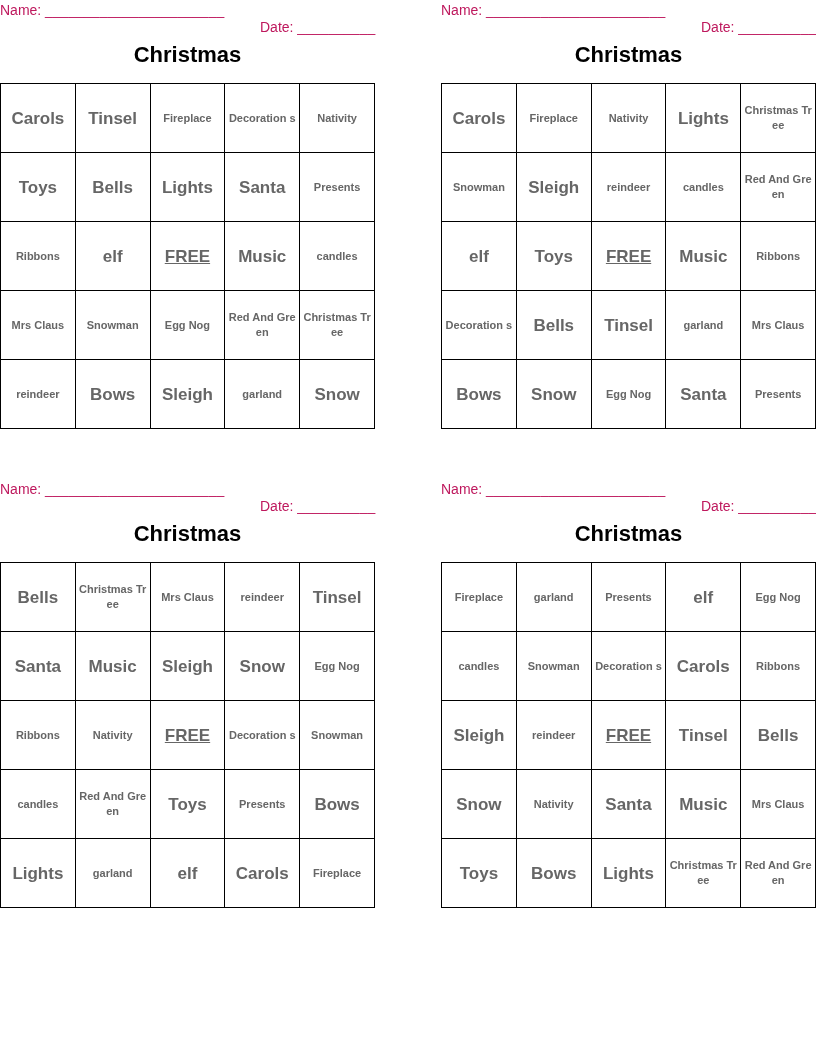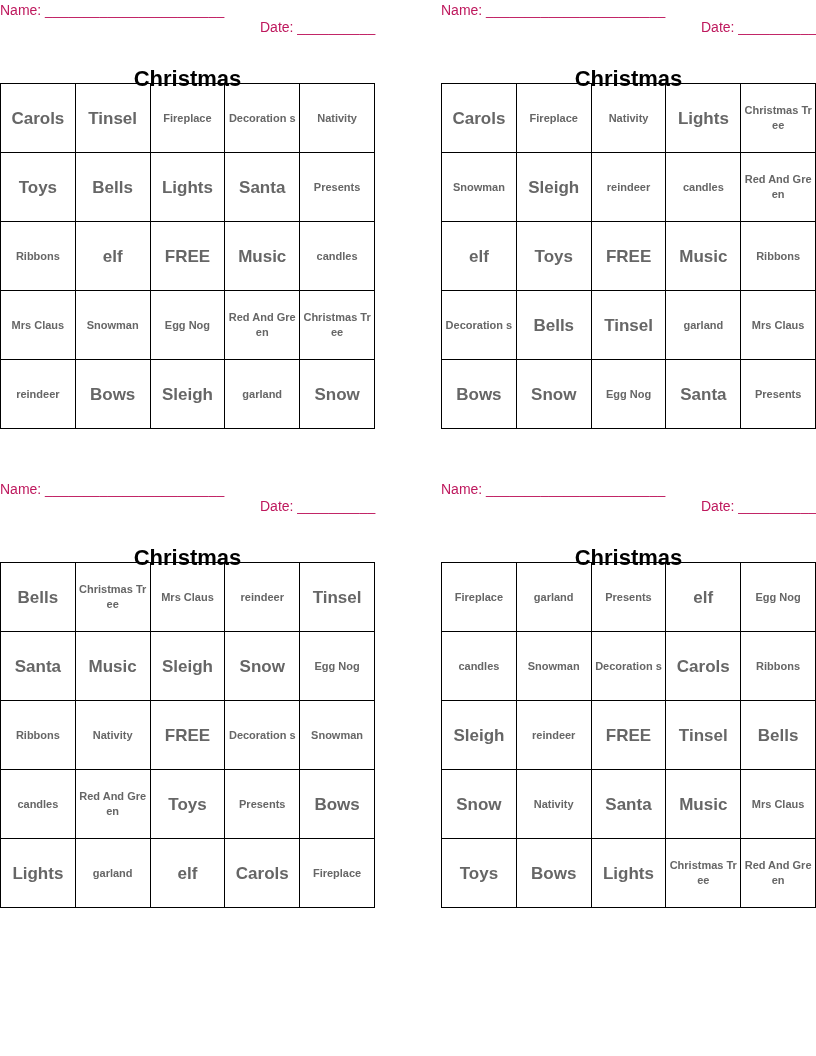--- a/index.html
+++ b/index.html
@@ -1,26 +1,26 @@
 <!DOCTYPE html>
 <html><head>
 <meta charset="utf-8">
 <style>
   html, body { margin:0; padding:0; background:#ffffff; }
   body { width:816px; height:1056px; position:relative; overflow:hidden; font-family:"Liberation Sans", sans-serif; }
   .card { position:absolute; width:375px; }
   .hdr { position:absolute; top:0; left:0; width:375px; height:22px; font-size:14px; color:#be185d; white-space:nowrap; }
   .hdr .name { position:absolute; left:0; top:2px; }
   .hdr .date { position:absolute; left:260px; top:19px; }
-  .title { position:absolute; top:42px; left:0; width:375px; text-align:center; font-size:22px; font-weight:bold; color:#000; font-family:"Liberation Sans", sans-serif;margin-top:24px; }
+  .title { position:absolute; top:42px; left:0; width:375px; text-align:center; font-size:22px; font-weight:bold; color:#000; font-family:"Liberation Sans", sans-serif; }
   .grid { position:absolute; top:83px; left:0; border-collapse:collapse; table-layout:fixed; }
   .grid td { width:73px; height:68px; border:1.5px solid #000; text-align:center; vertical-align:middle; color:#666; font-weight:bold; padding:0 2px; line-height:15px; word-break:break-all; }
   .s-lg { font-size:17px; }
   .s-sm { font-size:11px; }
-  .free { font-size:17px; }
+  .free { font-size:17px; text-decoration:underline; }
 </style>
 </head>
 <body>
 
 <div id="cards">
     <div class="card" style="left: 0px; top: 0px;">
     <div class="hdr">
       <span class="name">Name: _______________________</span>
       <span class="date">Date: __________</span>
     </div>

